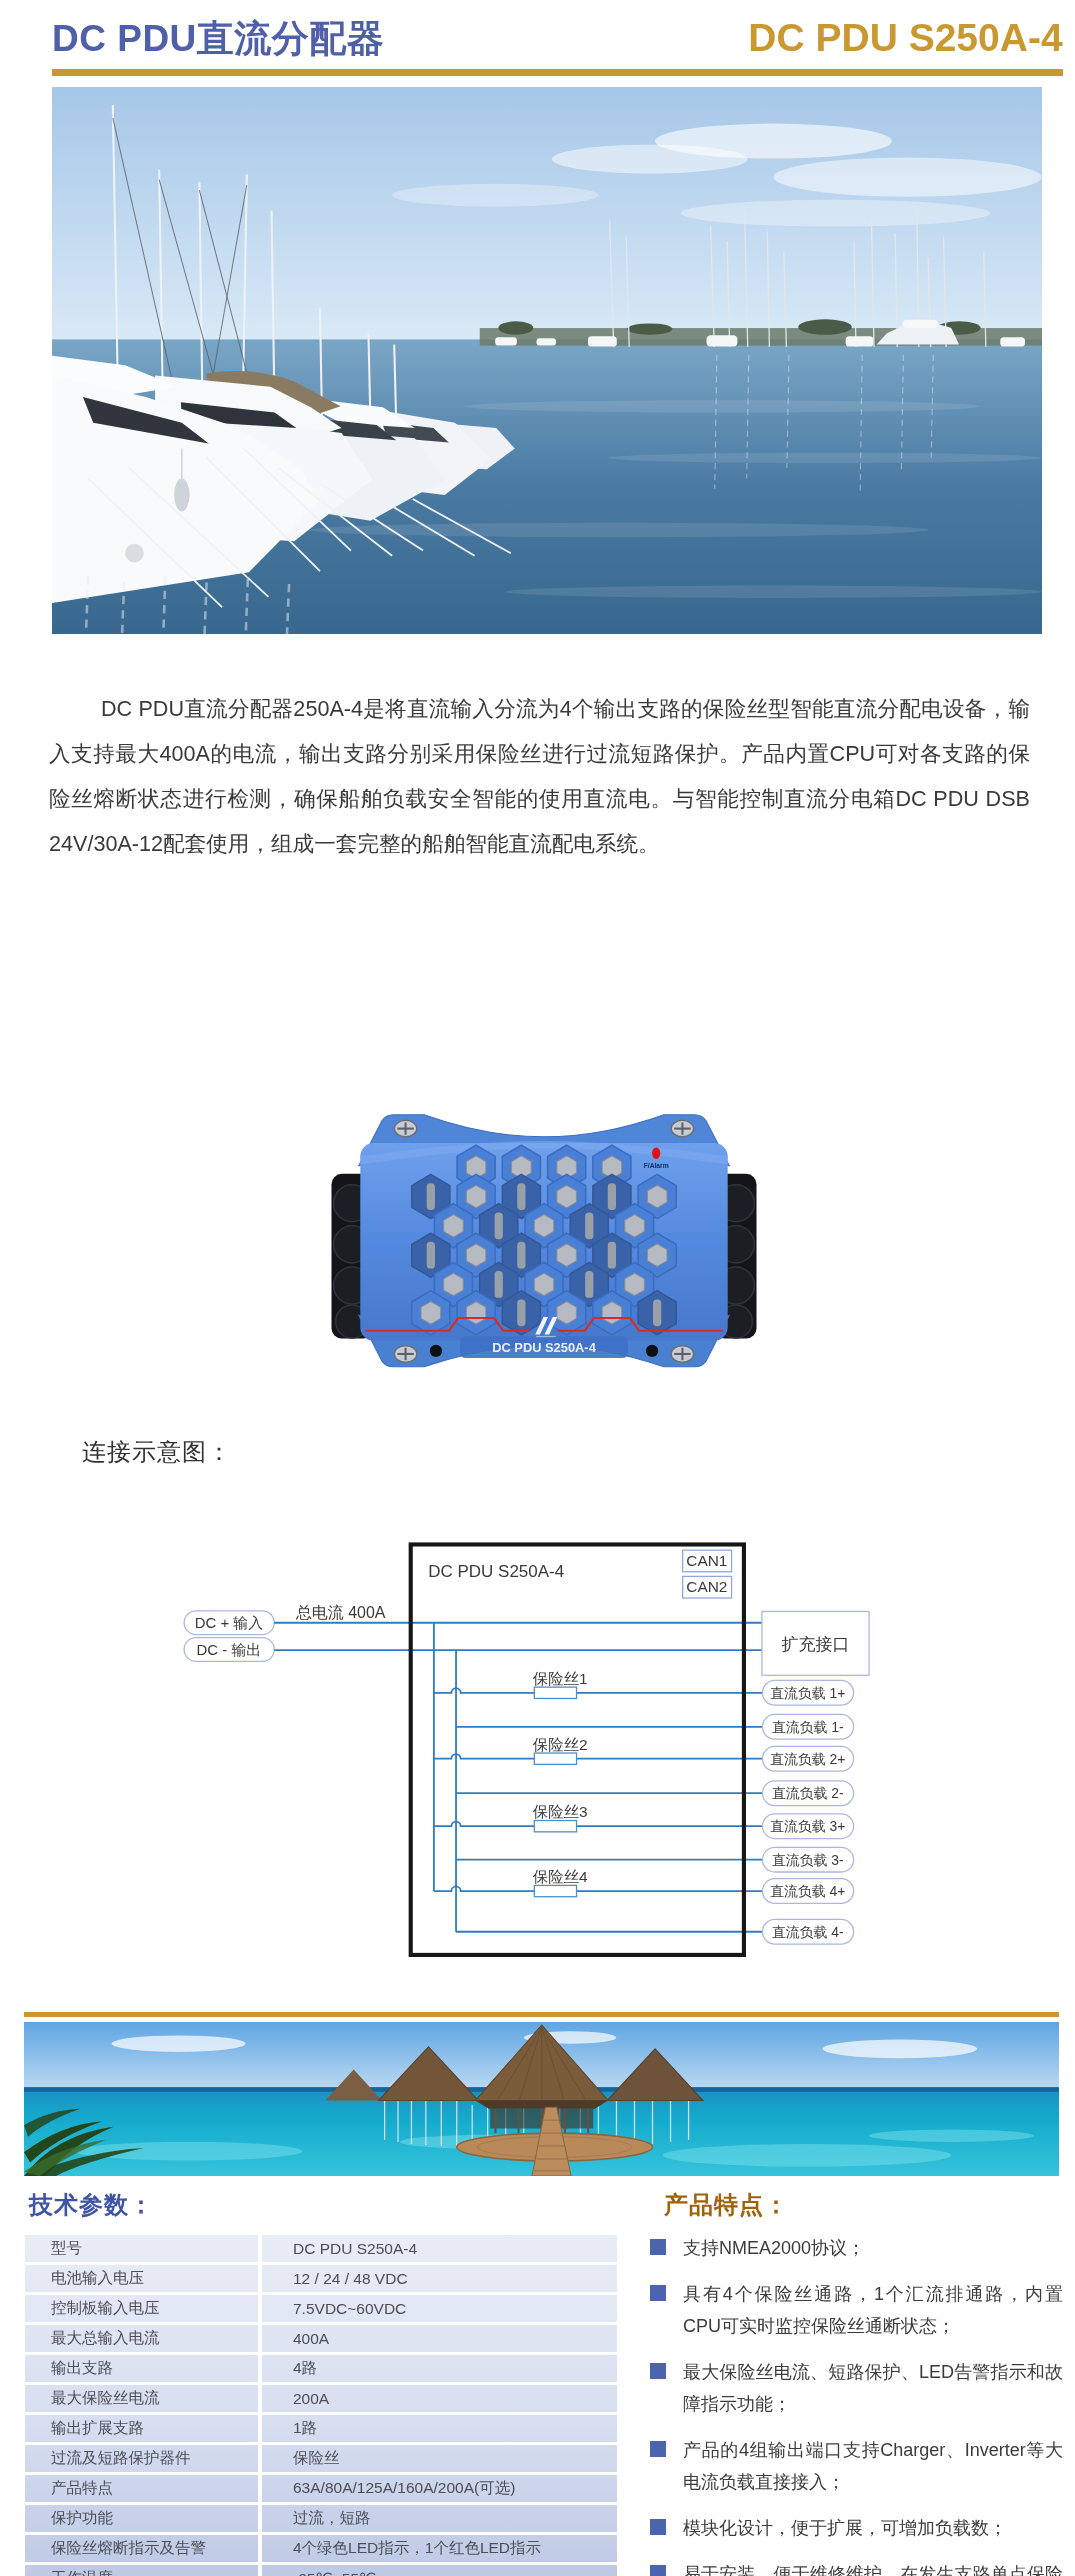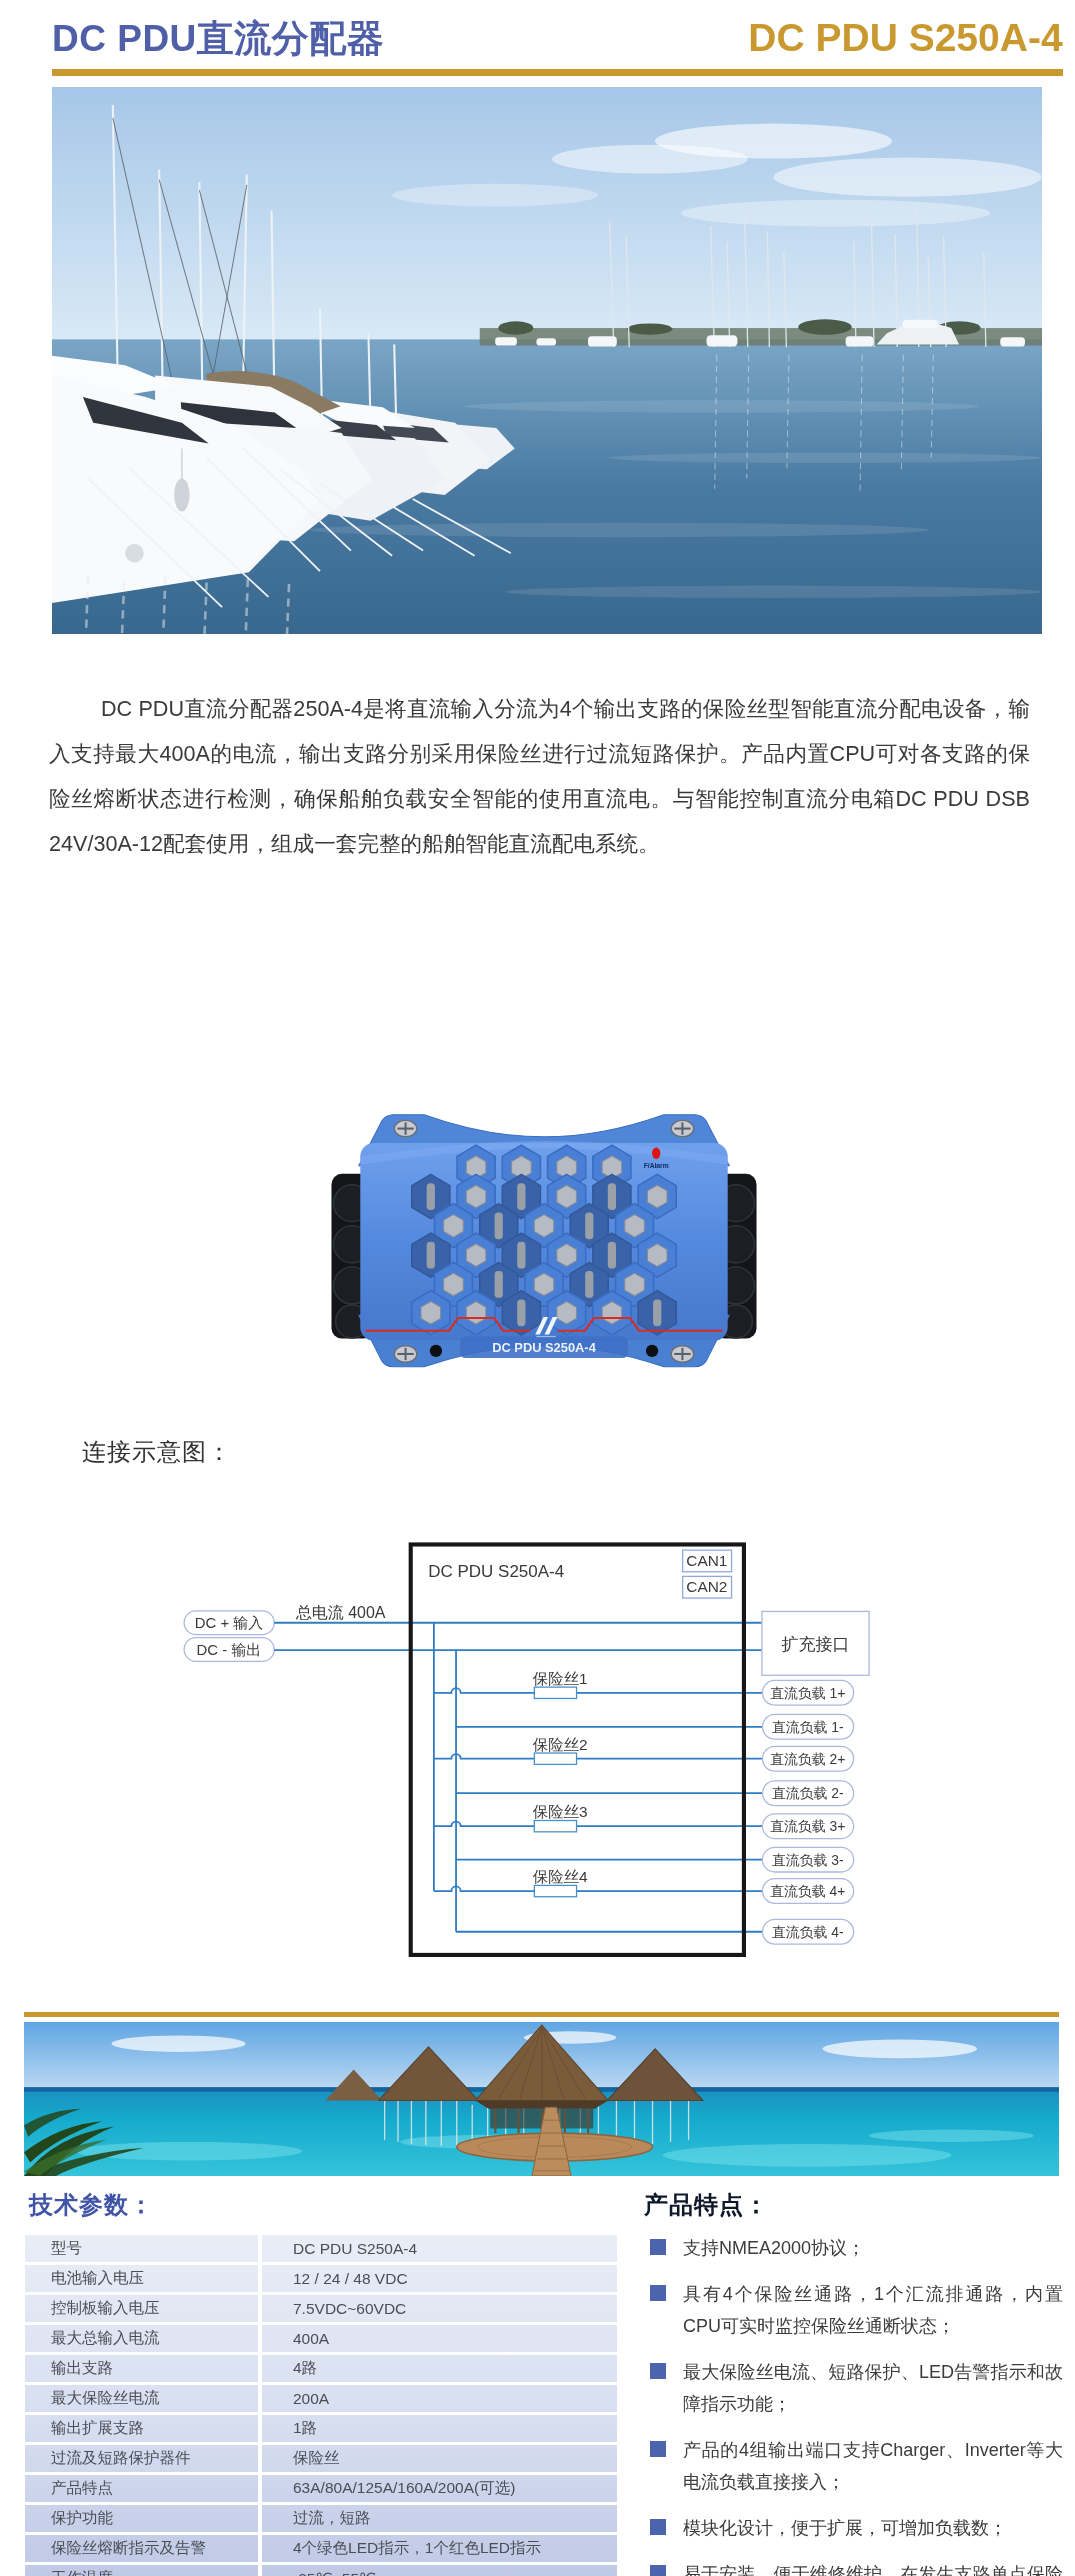--- a/index.html
+++ b/index.html
@@ -24,21 +24,21 @@
   
   .device-figure { position:absolute; left:330px; top:1108px; width:428px; height:265px; }
 
   
   .connection-label { position:absolute; left:49px; top:1436px; font-size:24px; color:#333; letter-spacing:1px;margin-left:33px; }
   .diagram-canvas { position:absolute; left:180px; top:1535px; width:721px; height:433px; }
   .dg-text { font-family:"Liberation Sans","DejaVu Sans",sans-serif; fill:#3a3a3a; }
 
   
   .specs-heading { position:absolute; left:29px; top:2189px; font-size:24px; font-weight:bold; color:#3f54a6; letter-spacing:1px; }
-  .features-heading { position:absolute; left:644px; top:2189px; font-size:24px; font-weight:bold; color:#0f172a; letter-spacing:1px; }
+  .features-heading { position:absolute; left:664px; top:2189px; font-size:24px; font-weight:bold; color:#a16207; letter-spacing:1px; }
 
   
   .spec-table { position:absolute; left:25px; top:2235px; width:592px; height:628px;
     background:linear-gradient(180deg,#e9edf6 0%,#d7def0 30%,#b4c0e0 65%,#8092c1 100%); }
   .spec-table .col-divider { position:absolute; left:233px; top:0; width:4.1px; height:100%; background:#fff; z-index:2; }
   .spec-row { display:flex; height:30px; border-bottom:3.6px solid #fff; }
   .spec-label { width:233px; padding-left:26px; display:flex; align-items:center; font-size:15.5px; color:#4b4e57; }
   .spec-value { flex:1; padding-left:35px; display:flex; align-items:center; font-size:15.5px; color:#4b4e57; }
 
   

